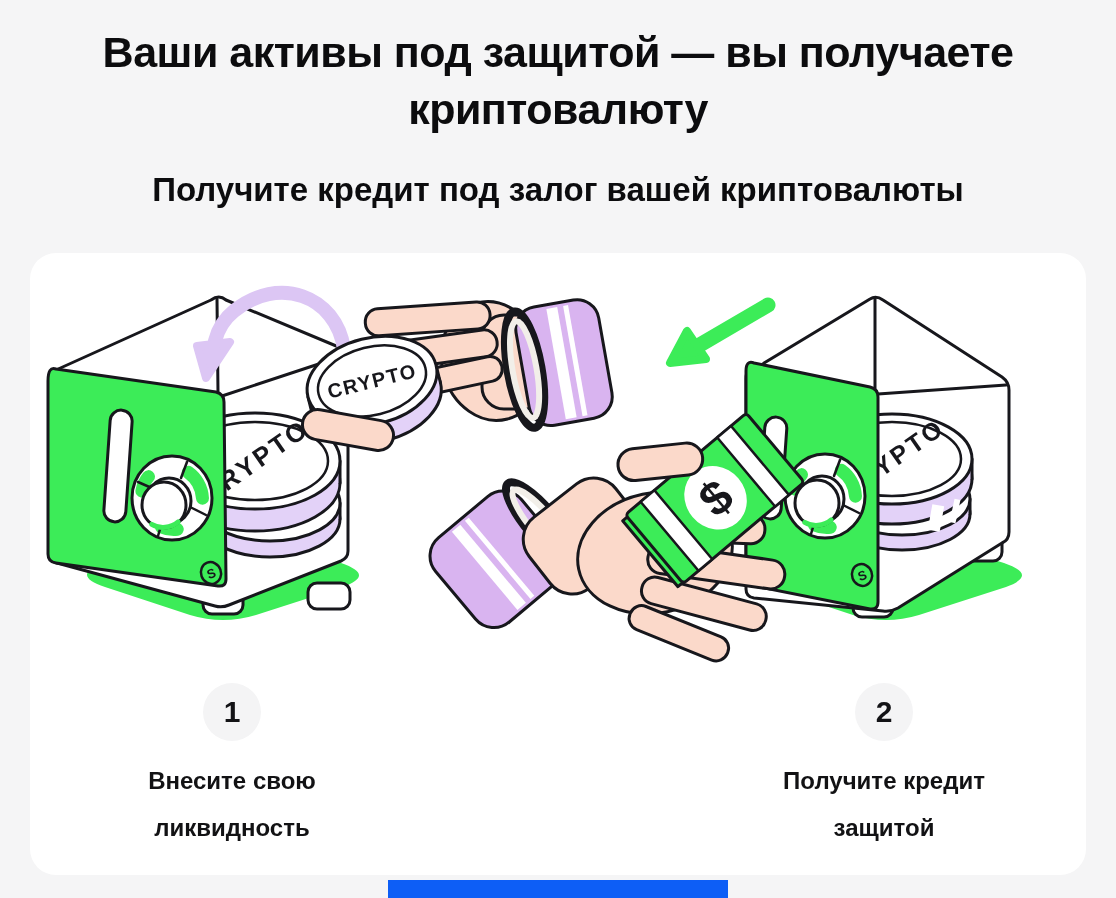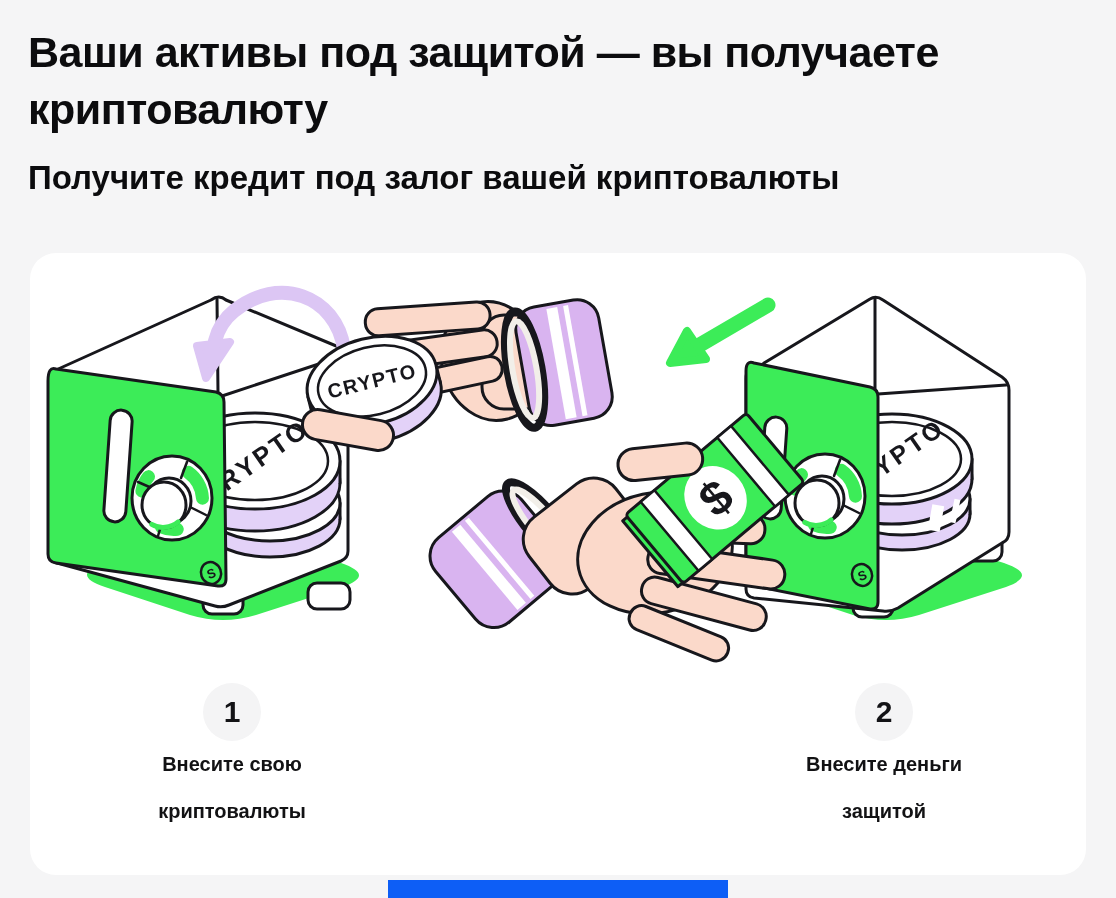--- a/index.html
+++ b/index.html
@@ -4,46 +4,46 @@
 <style>
   * { margin:0; padding:0; box-sizing:border-box; }
   html,body { width:1116px; height:898px; }
   body {
     position:relative;
     background:#F5F5F6;
     font-family:"Liberation Sans","DejaVu Sans",sans-serif;
     color:#0C0C0E;
     overflow:hidden;
   }
-  .header { position:absolute; left:28px; top:24px; width:1060px; }
+  .header { position:absolute; left:28px; top:24px; width:1060px;text-align:center; }
   .title {
     font-size:43px; line-height:57px; font-weight:700;
     letter-spacing:-0.5px; color:#0C0C0E;
   }
   .subtitle {
-    margin-top:20px; font-size:33px; line-height:40px;
+    margin-top:32px; font-size:33px; line-height:40px;
     font-weight:700; color:#0C0C0E;
   }
   .card {
     position:absolute; left:30px; top:253px;
     width:1056px; height:622px;
     background:#FFFFFF; border-radius:26px;
   }
   .illo { position:absolute; left:0; top:0; display:block; }
   .step { position:absolute; text-align:center; }
   .step-1 { left:22px;  top:430px; width:360px; }
   .step-2 { left:674px; top:430px; width:360px; }
   .badge {
     width:58px; height:58px; border-radius:50%;
     background:#F4F4F5; color:#131316;
     display:inline-flex; align-items:center; justify-content:center;
     font-size:30px; font-weight:600; line-height:1;
   }
   .caption {
-    font-size:20px; line-height:47px;
+    margin-top:16px; font-size:24px; line-height:47px;
     font-weight:600; color:#121214;
   }
   .bottom-bar {
     position:absolute; left:388px; bottom:0;
     width:340px; height:18px; background:#0D5EF6;
   }
 </style>
 </head>
 <body>
 
@@ -224,26 +224,26 @@
       </g>
 
       <rect x="588" y="196" width="85" height="32" rx="16" fill="#FBD9CA" stroke="#17171C" stroke-width="3" transform="rotate(-6 600 212)"></rect>
     </g>
   </svg>
 
   <div class="step step-1">
     <div class="badge">1</div>
     <div class="caption">
       <span>Внесите свою</span><br>
-      <span>криптовалюты</span>
+      <span>ликвидность</span>
     </div>
   </div>
 
   <div class="step step-2">
     <div class="badge">2</div>
     <div class="caption">
-      <span>Внесите деньги</span><br>
+      <span>Получите кредит</span><br>
       <span>защитой</span>
     </div>
   </div>
 </div>
 
 <div class="bottom-bar"></div>
 
 </body></html>

